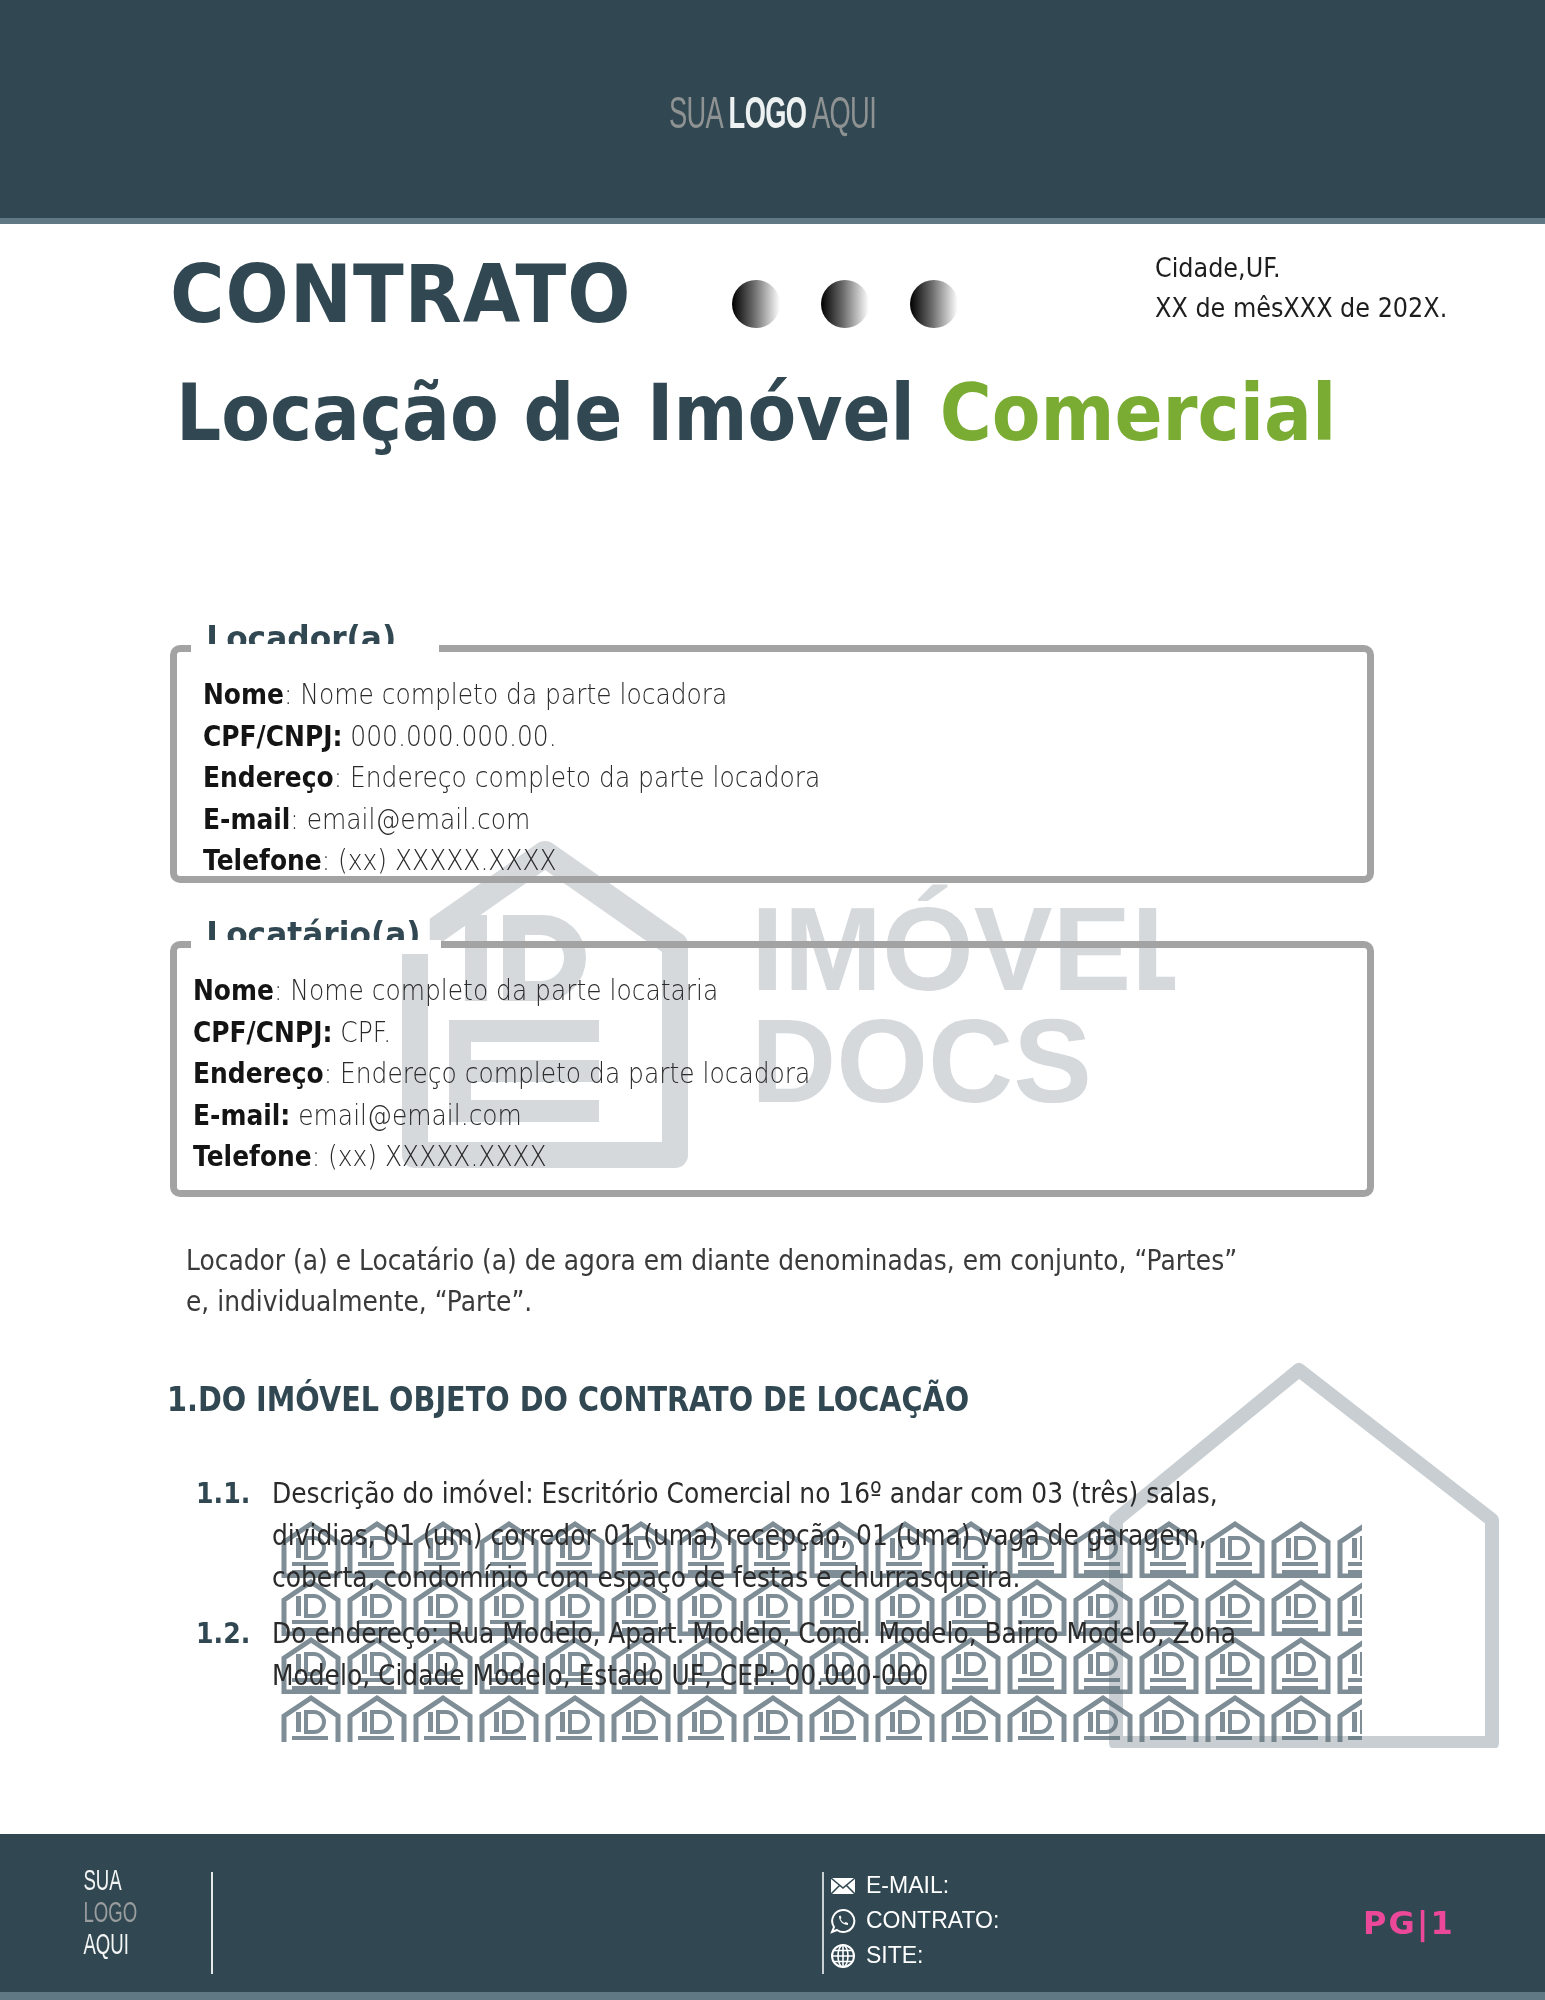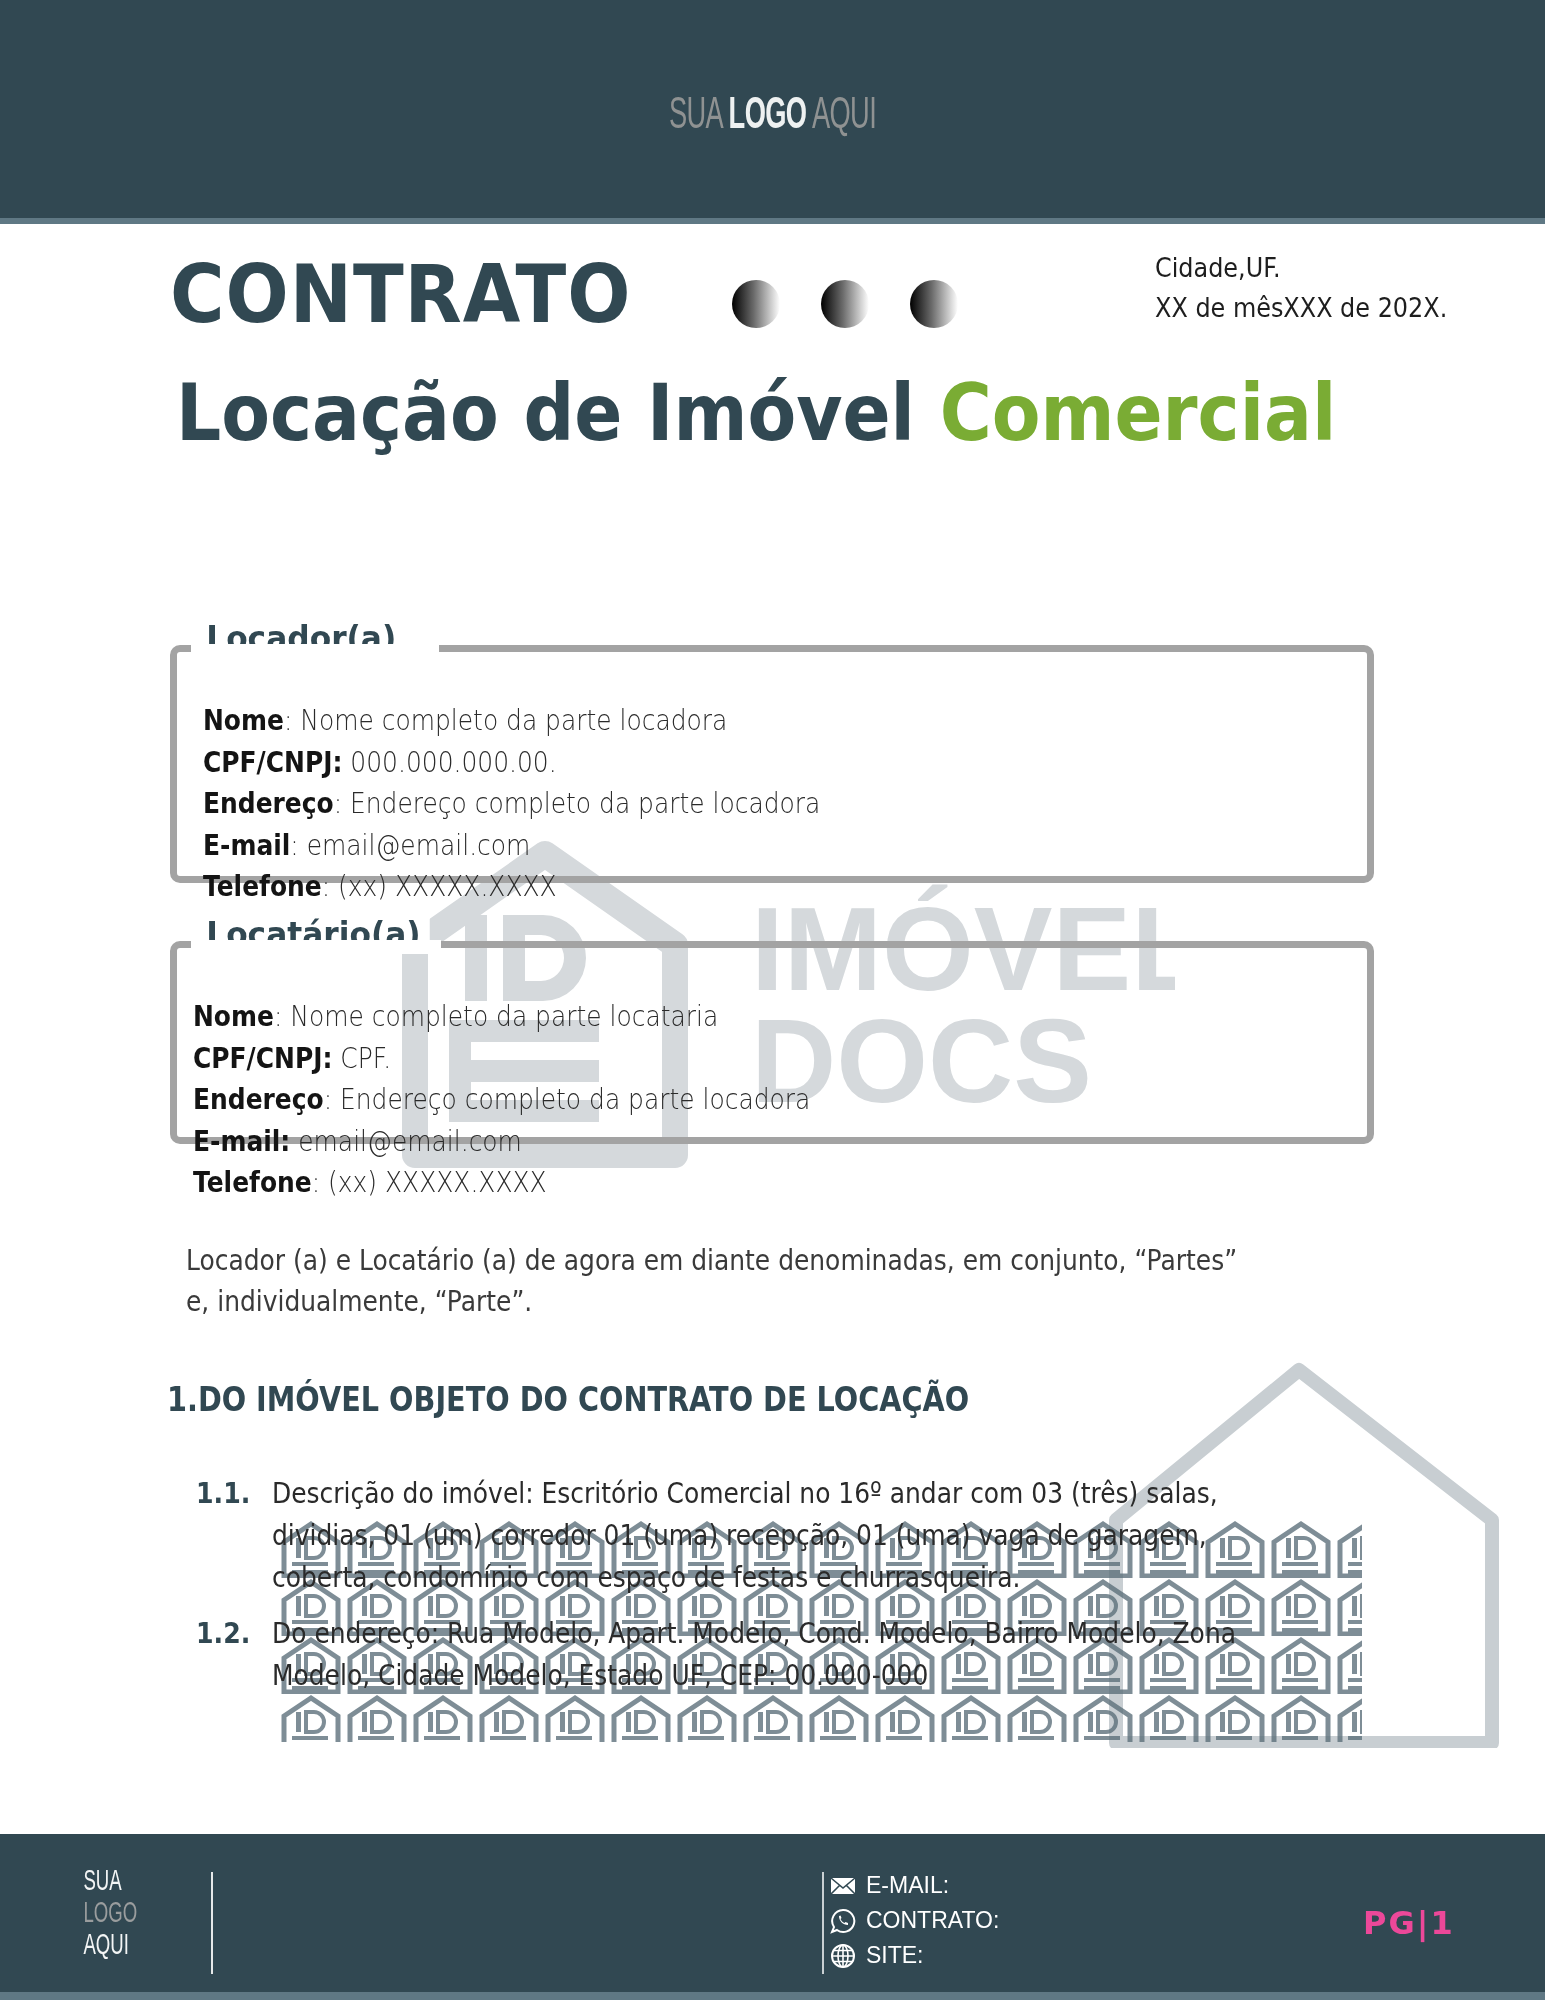--- a/index.html
+++ b/index.html
@@ -31,22 +31,22 @@
   
   .watermark { position: absolute; left: 385px; top: 840px; width: 790px; height: 330px; pointer-events: none; }
 
   
   .party-box { position: absolute; left: 170px; width: 1204px; border: 7px solid #a3a3a3; border-radius: 10px; }
   .party-box .legend { position: absolute; left: 20px; top: -34px; background: #ffffff; padding: 0 10px;
     font-size: 34px; font-weight: bold; color: #314852; font-family: "DejaVu Sans", sans-serif;
     transform: scaleX(0.92); transform-origin: left; white-space: nowrap; }
   .party-box .legend-gap { position: absolute; top: -8px; height: 12px; background: #ffffff; }
   .box-locador { top: 645px; height: 238px; }
-  .box-locatario { top: 941px; height: 203px; }
-  .field-list { position: absolute; left: 26px; top: 22px; font-size: 29px; line-height: 41.5px; font-family: "DejaVu Sans", sans-serif; margin-top: 26px; }
+  .box-locatario { top: 941px; height: 256px; }
+  .field-list { position: absolute; left: 26px; top: 22px; font-size: 29px; line-height: 41.5px; font-family: "DejaVu Sans", sans-serif; }
   .box-locatario .field-list { left: 16px; top: 22px; }
   .field-row { white-space: nowrap; transform: scaleX(0.86); transform-origin: left; }
   .field-row .lbl { font-weight: bold; color: #141414; }
   .field-row .val { color: #2a2a2a; font-weight: 300; }
 
   
   .intro { position: absolute; left: 186px; top: 1240px; width: 1250px; font-size: 29px; line-height: 41px; color: #3a3a3a;
     font-family: "DejaVu Sans", sans-serif; transform: scaleX(0.86); transform-origin: left; }
   .section-title { position: absolute; left: 167px; top: 1380px; font-size: 33px; font-weight: bold; color: #314852;
     font-family: "DejaVu Sans", sans-serif; transform: scaleX(0.87); transform-origin: left; white-space: nowrap; }

